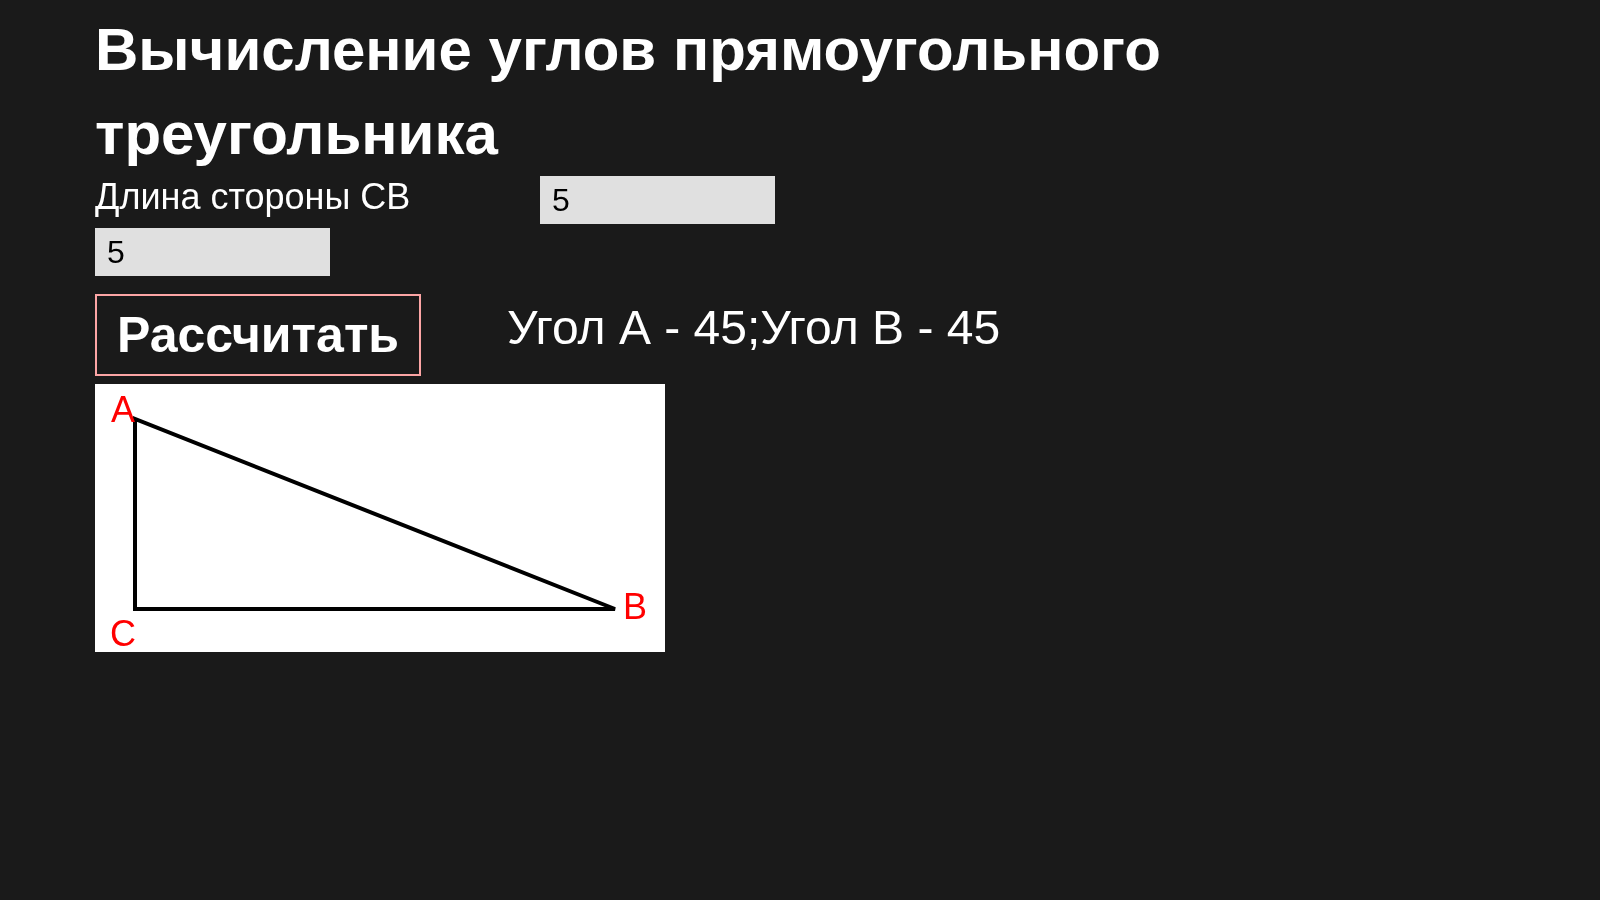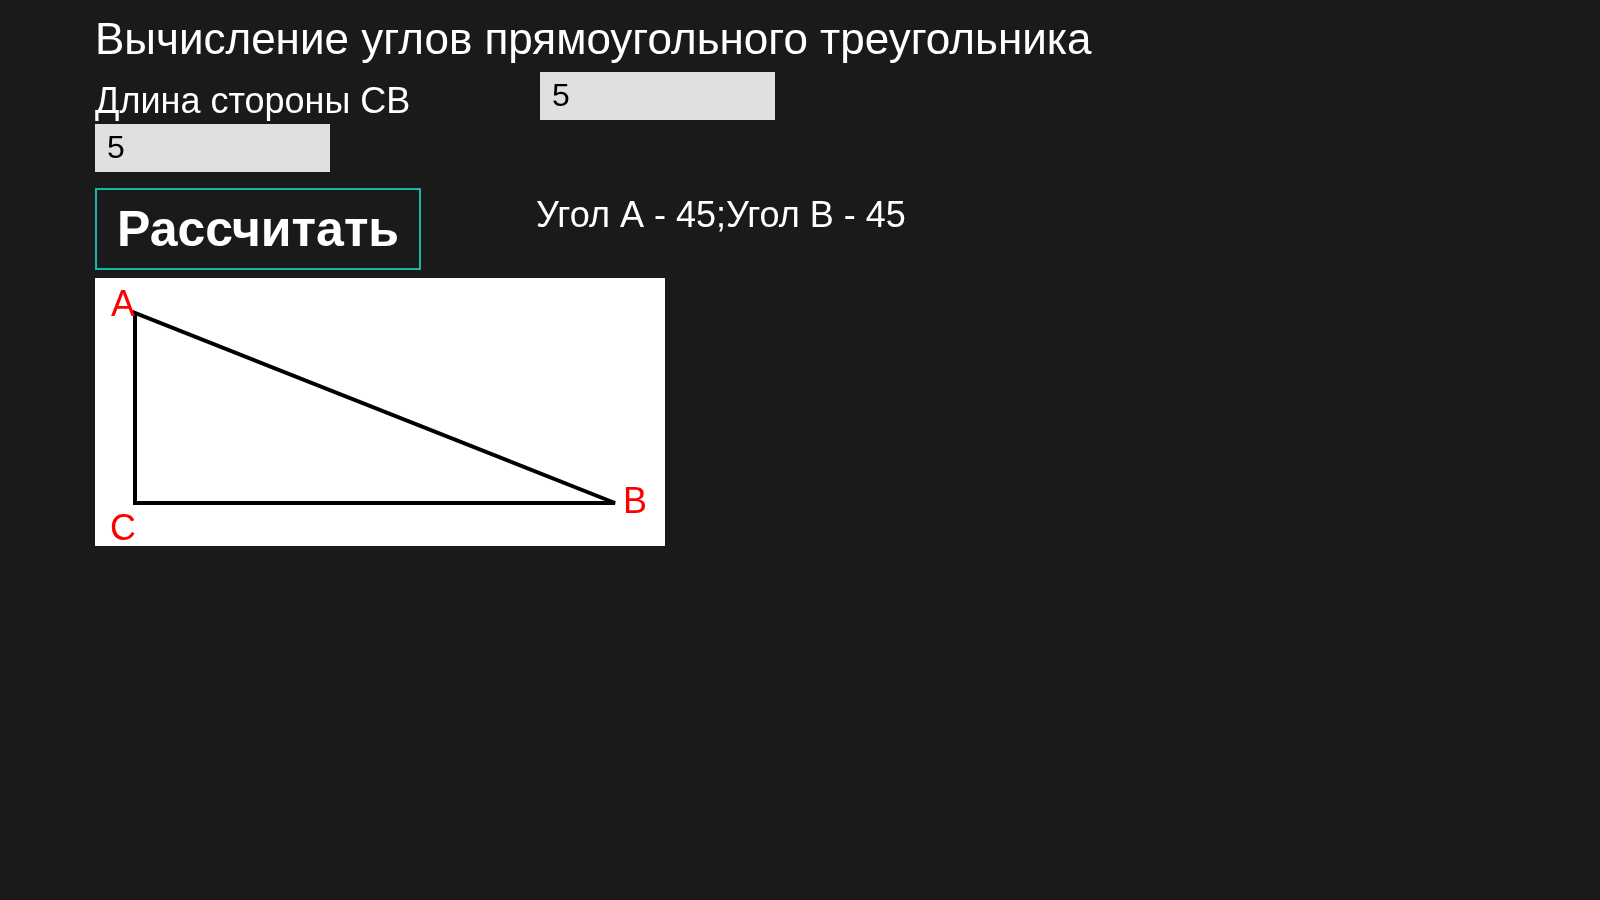--- a/index.html
+++ b/index.html
@@ -13,28 +13,28 @@
       height: 900px;
       font-family: "Segoe UI Light", "Segoe UI", Arial, sans-serif;
       color: #ffffff;
       overflow: hidden;
     }
     .container {
       padding-left: 95px;
       padding-top: 8px;
     }
     .page-title {
-      font-size: 44px;
-      font-weight: 400;
+      font-size: 60px;
+      font-weight: 700;
       line-height: 1.4;
       max-width: 1200px;
     }
     .form-row {
       display: flex;
-      align-items: flex-end;
+      align-items: flex-start;
       height: 52px;
     }
     .form-label {
       font-size: 36px;
       font-weight: 300;
       width: 445px;
     }
     .text-input {
       background-color: #e0e0e0;
       border: none;
@@ -48,33 +48,33 @@
       height: 50px;
       outline: none;
     }
     .action-row {
       display: flex;
       margin-top: 14px;
       align-items: flex-start;
     }
     .calculate-button {
       background-color: transparent;
-      border: 2px solid #14b8a6;
+      border: 2px solid #fca5a5;
       color: #ffffff;
       font-size: 50px;
       font-weight: 600;
       font-family: "Segoe UI", Arial, sans-serif;
       padding: 10px 20px;
       cursor: pointer;
       margin-left: 0px;
     }
     .result-text {
-      font-size: 36px;
+      font-size: 48px;
       font-weight: 300;
-      margin-left: 115px;
+      margin-left: 86px;
       margin-top: 6px;
     }
     .triangle-diagram {
       margin-top: 8px;
       width: 570px;
       height: 268px;
       background-color: #ffffff;
       position: relative;
     }
   </style>

